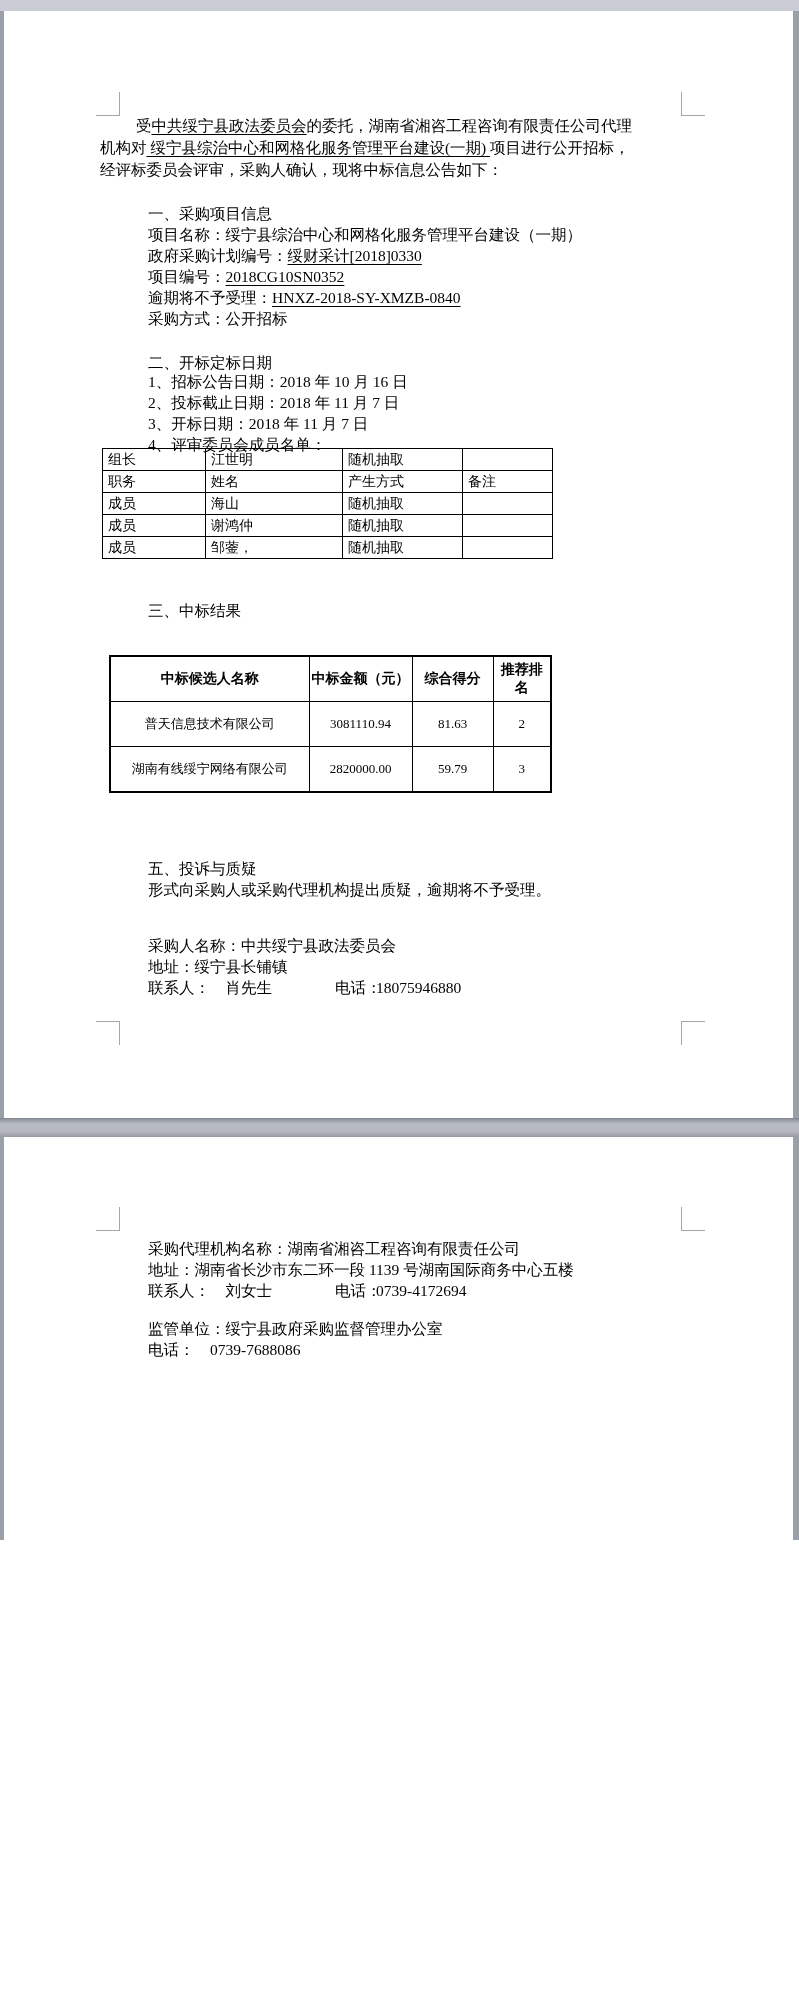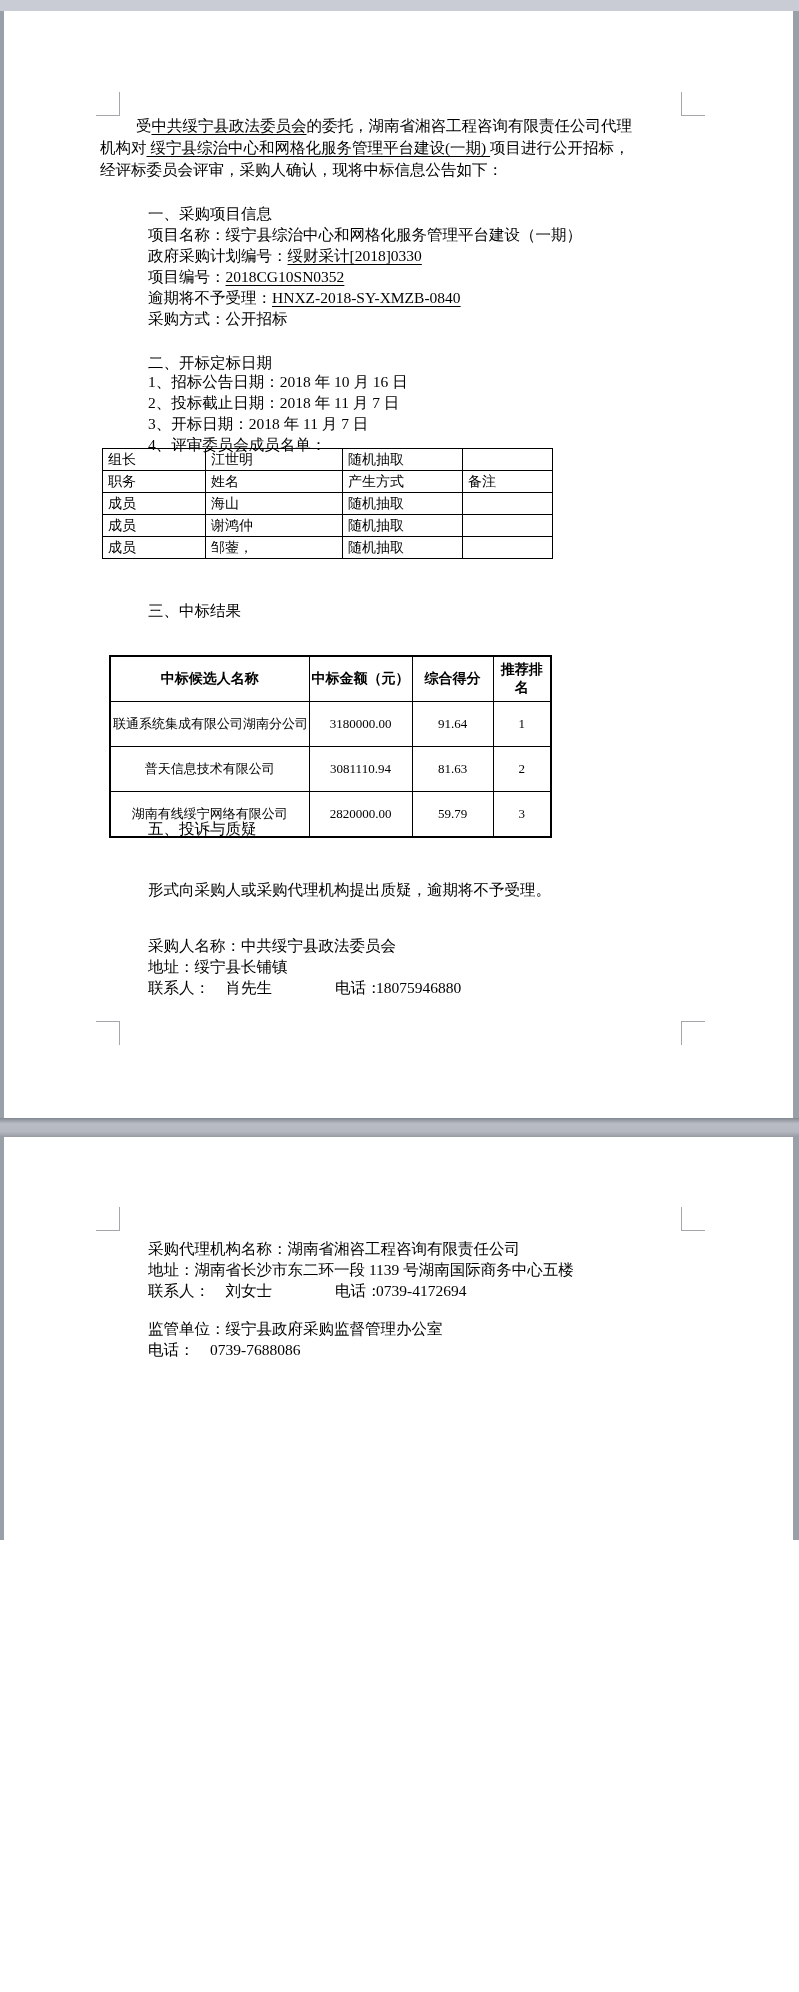--- a/index.html
+++ b/index.html
@@ -125,41 +125,35 @@
           <col style="width:58px">
         </colgroup>
       <tbody>
           <tr>
         <th>中标候选人名称</th>
         <th>中标金额（元）</th>
         <th>综合得分</th>
         <th>推荐排名</th>
       </tr>
       <tr>
-        <td>联通系统集成有限公司湖南分公司</td>
-        <td>3180000.00</td>
-        <td>91.64</td>
-        <td>1</td>
-      </tr>
-      <tr>
         <td>普天信息技术有限公司</td>
         <td>3081110.94</td>
         <td>81.63</td>
         <td>2</td>
       </tr>
       <tr>
         <td>湖南有线绥宁网络有限公司</td>
         <td>2820000.00</td>
         <td>59.79</td>
         <td>3</td>
       </tr>
     </tbody>
       </table>
 
-    <div class="abs blk line" style="top:807px">五、投诉与质疑</div>
+    <div class="abs blk line" style="top:847px">五、投诉与质疑</div>
     <div class="abs blk" style="top:868px">
       <div class="line">形式向采购人或采购代理机构提出质疑，逾期将不予受理。</div>
     </div>
 
     <div class="abs blk" style="top:924px">
       <div class="line">采购人名称：中共绥宁县政法委员会</div>
       <div class="line">地址：绥宁县长铺镇</div>
       <div class="line contact-line">
         <span>联系人：　肖先生</span>
         <span class="phone-label">电话：</span>

